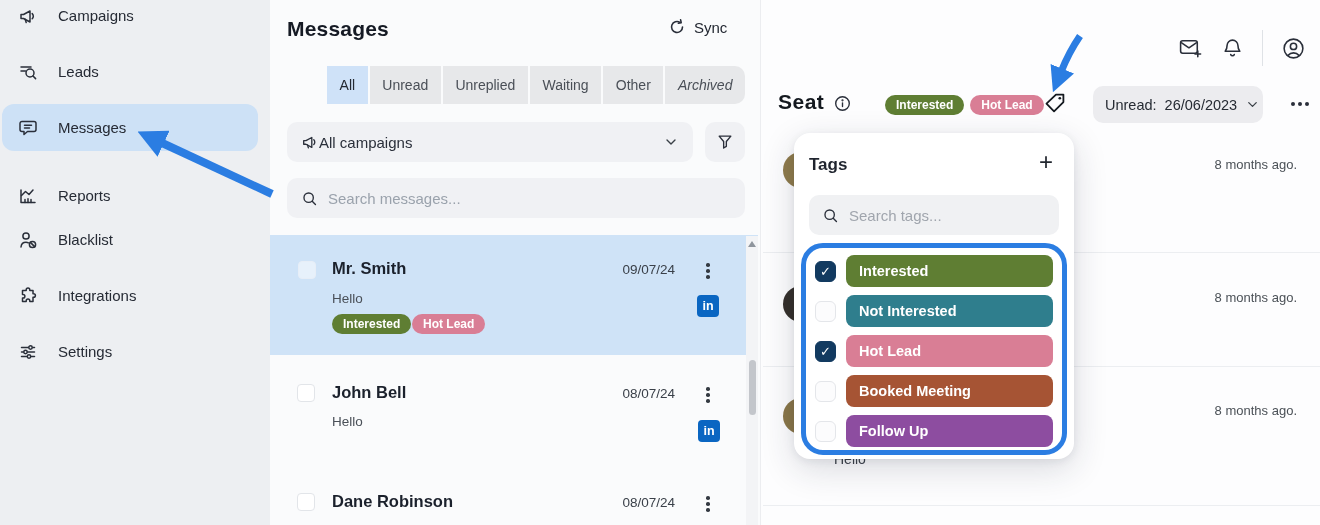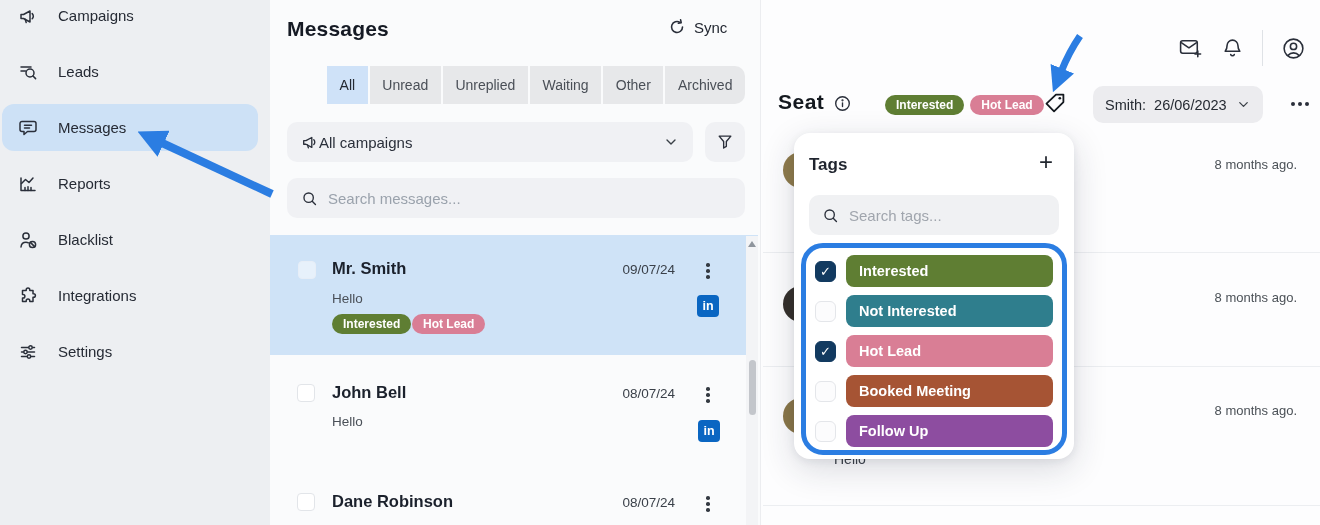--- a/index.html
+++ b/index.html
@@ -18,21 +18,21 @@
 
   
   .list-panel { position:absolute; left:270px; top:0; width:490px; height:525px; background:#fafbfc; }
   .lp-title { position:absolute; left:17px; top:17px; font-size:21px; font-weight:700; color:#151a24; letter-spacing:.2px; }
   .sync-btn { position:absolute; left:398px; top:18px; display:flex; align-items:center; gap:8px;
               font-size:15px; color:#1f242e; background:none; border:none; cursor:pointer; font-family:inherit; }
   .tabs { position:absolute; left:17px; top:66px; width:458px; height:38px; border-radius:10px;
           overflow:hidden; display:flex;padding-left:40px; }
   .tab { flex:1 1 auto; margin-right:2px; background:#e7e8ea; border:none; cursor:pointer;
          font-family:inherit; font-size:14px; color:#4a4f57; display:flex; align-items:center; justify-content:center; }
-  .tab:last-child { margin-right:0; }
+  .tab:last-child { margin-right:0;font-style:italic; }
   .tab.active { background:#cfe2f8; color:#242932; }
   .campaign-select { position:absolute; left:17px; top:122px; width:406px; height:40px; border-radius:10px;
           background:#f0f1f4; display:flex; align-items:center; padding:0 14px; cursor:pointer; }
   .campaign-select .lbl { flex:1; font-size:15px; color:#2a2f3a; }
   .filter-btn { position:absolute; left:435px; top:122px; width:40px; height:40px; border-radius:10px;
           background:#f0f1f4; border:none; cursor:pointer; display:flex; align-items:center; justify-content:center; color:#3a4047; }
   .search-wrap { position:absolute; left:17px; top:178px; width:458px; height:40px; border-radius:10px;
           background:#f0f1f4; display:flex; align-items:center; padding:0 14px; gap:10px; color:#8b929c; }
   .search-wrap input { flex:1; border:none; background:transparent; outline:none; font-family:inherit;
           font-size:15px; color:#2a2f3a; }
@@ -134,21 +134,21 @@
     </div>
     <div class="side-item active" style="top:104px">
       <span class="icn">
         <svg width="20" height="20" viewBox="0 0 20 20" fill="none" stroke="currentColor" stroke-width="1.5" stroke-linecap="round" stroke-linejoin="round">
             <path d="M4 3.5h12a2 2 0 0 1 2 2v6a2 2 0 0 1-2 2H9.5L6 16.5v-3H4a2 2 0 0 1-2-2v-6a2 2 0 0 1 2-2z"></path>
             <path d="M6.5 7.3h7M6.5 10h5"></path>
           </svg>
       </span>
       <span class="lbl">Messages</span>
     </div>
-    <div class="side-item" style="top:160px">
+    <div class="side-item" style="top:172px">
       <span class="icn">
         <svg width="20" height="20" viewBox="0 0 20 20" fill="none" stroke="currentColor" stroke-width="1.5" stroke-linecap="round" stroke-linejoin="round">
             <path d="M3 4v12.5h14"></path>
             <path d="M3.5 9.5l4-4 3.5 3 4-4.5"></path>
             <path d="M7 16.5v-3M10 16.5v-3.7M13 16.5v-3"></path>
           </svg>
       </span>
       <span class="lbl">Reports</span>
     </div>
     <div class="side-item" style="top:216px">
@@ -323,21 +323,21 @@
     </div>
     <button class="icon-btn tag-btn">
       <span class="icn">
         <svg width="24" height="24" viewBox="0 0 20 20" fill="none" stroke="#14191f" stroke-width="1.5" stroke-linejoin="round">
             <path d="M10.8 3h6.2v6.2L9.2 16.9 2.9 10.6 10.8 3z"></path>
             <circle cx="14" cy="6" r="1.1" fill="#14191f" stroke="none"></circle>
           </svg>
       </span>
     </button>
     <div class="thread-select">
-      <span class="tl">Smith:</span>
+      <span class="tl">Unread:</span>
       <span class="td">26/06/2023</span>
       <span class="icn">
         <svg width="15" height="15" viewBox="0 0 20 20" fill="none" stroke="#3a4047" stroke-width="1.7" stroke-linecap="round" stroke-linejoin="round">
             <polyline points="5 7.5 10 12.5 15 7.5"></polyline>
           </svg>
       </span>
     </div>
     <button class="more-btn">
         <span class="hdots"></span>
       </button>

